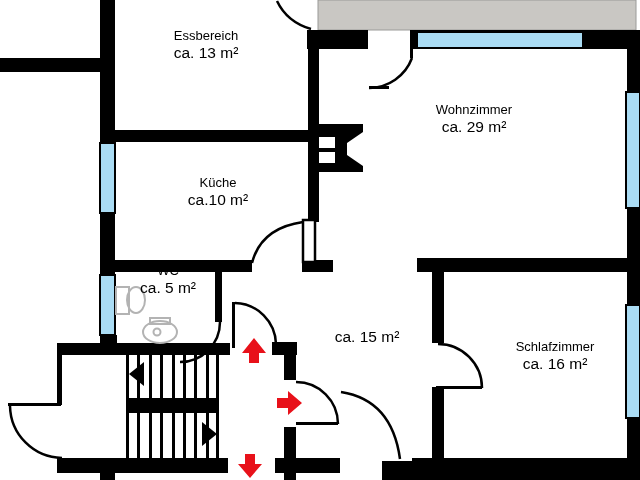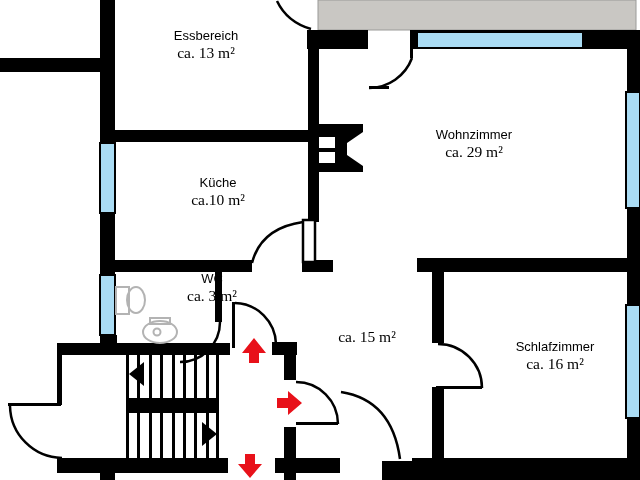--- a/index.html
+++ b/index.html
@@ -2,25 +2,25 @@
 <html><head>
 <meta charset="utf-8">
 <style>
   html,body{margin:0;padding:0;background:#ffffff;}
   #stage{position:relative;width:640px;height:480px;background:#ffffff;overflow:hidden;
          font-family:"Liberation Sans", sans-serif;}
   #plan-svg{position:absolute;left:0;top:0;}
   .room-label{position:absolute;transform:translateX(-50%);text-align:center;color:#000;
               white-space:nowrap;line-height:1.12;}
   .room-label .rname{font-size:13px;display:block;}
-  .room-label .rarea{font-size:15.5px;display:block;font-family:Liberation Serif, serif;}
+  .room-label .rarea{font-size:15.5px;display:block;}
   .lbl-essbereich{left:206px;top:29px;}
-  .lbl-wohnzimmer{left:474px;top:128px;}
+  .lbl-wohnzimmer{left:474px;top:103px;}
   .lbl-kueche{left:218px;top:176px;}
-  .lbl-wc{left:168px;top:272px;margin-left:44px;}
+  .lbl-wc{left:168px;top:264px;}
   .lbl-diele{left:367px;top:328px;}
   .lbl-schlafzimmer{left:555px;top:340px;}
   .door{fill:none;stroke:#000;stroke-width:2.5;}
   .thinline{fill:#000;}
   .window{stroke:#000;stroke-width:2;}
   .fixture{fill:none;stroke-width:2;}
 </style>
 </head>
 <body>
 
@@ -144,21 +144,21 @@
   <div class="room-label lbl-wohnzimmer">
     <span class="rname">Wohnzimmer</span>
     <span class="rarea">ca. 29 m²</span>
   </div>
   <div class="room-label lbl-kueche">
     <span class="rname">Küche</span>
     <span class="rarea">ca.10 m²</span>
   </div>
   <div class="room-label lbl-wc">
     <span class="rname">WC</span>
-    <span class="rarea">ca. 3 m²</span>
+    <span class="rarea">ca. 5 m²</span>
   </div>
   <div class="room-label lbl-diele">
     <span class="rarea">ca. 15 m²</span>
   </div>
   <div class="room-label lbl-schlafzimmer">
     <span class="rname">Schlafzimmer</span>
     <span class="rarea">ca. 16 m²</span>
   </div>
 </div>
 

